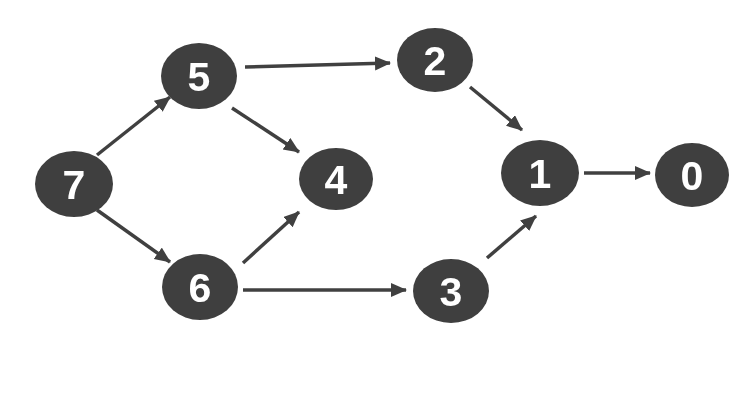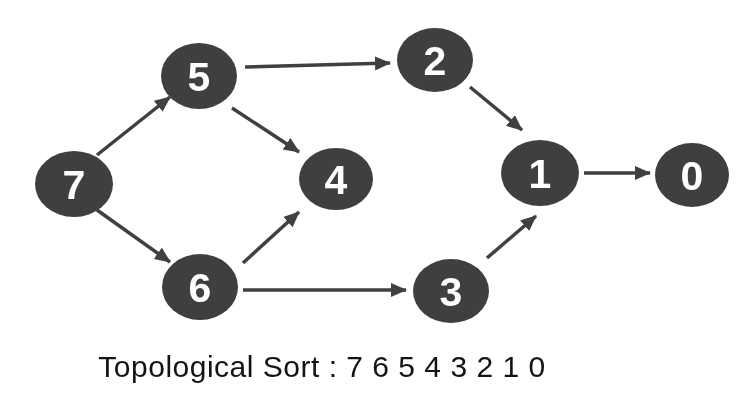--- a/index.html
+++ b/index.html
@@ -82,14 +82,13 @@
       </g>
       <g>
         <ellipse cx="540" cy="173" rx="39" ry="33" fill="#3f3f3f"></ellipse>
         <text x="540" y="188" text-anchor="middle" fill="#ffffff" class="node-label">1</text>
       </g>
       <g>
         <ellipse cx="692" cy="175" rx="37" ry="32" fill="#3f3f3f"></ellipse>
         <text x="692" y="190" text-anchor="middle" fill="#ffffff" class="node-label">0</text>
       </g>
     </svg>
-  <div class="caption" style="color: rgb(20, 20, 20);">Topological Sort : 7 6 5 4 3 2 1 0</div>
 </div>
 
 </body></html>

